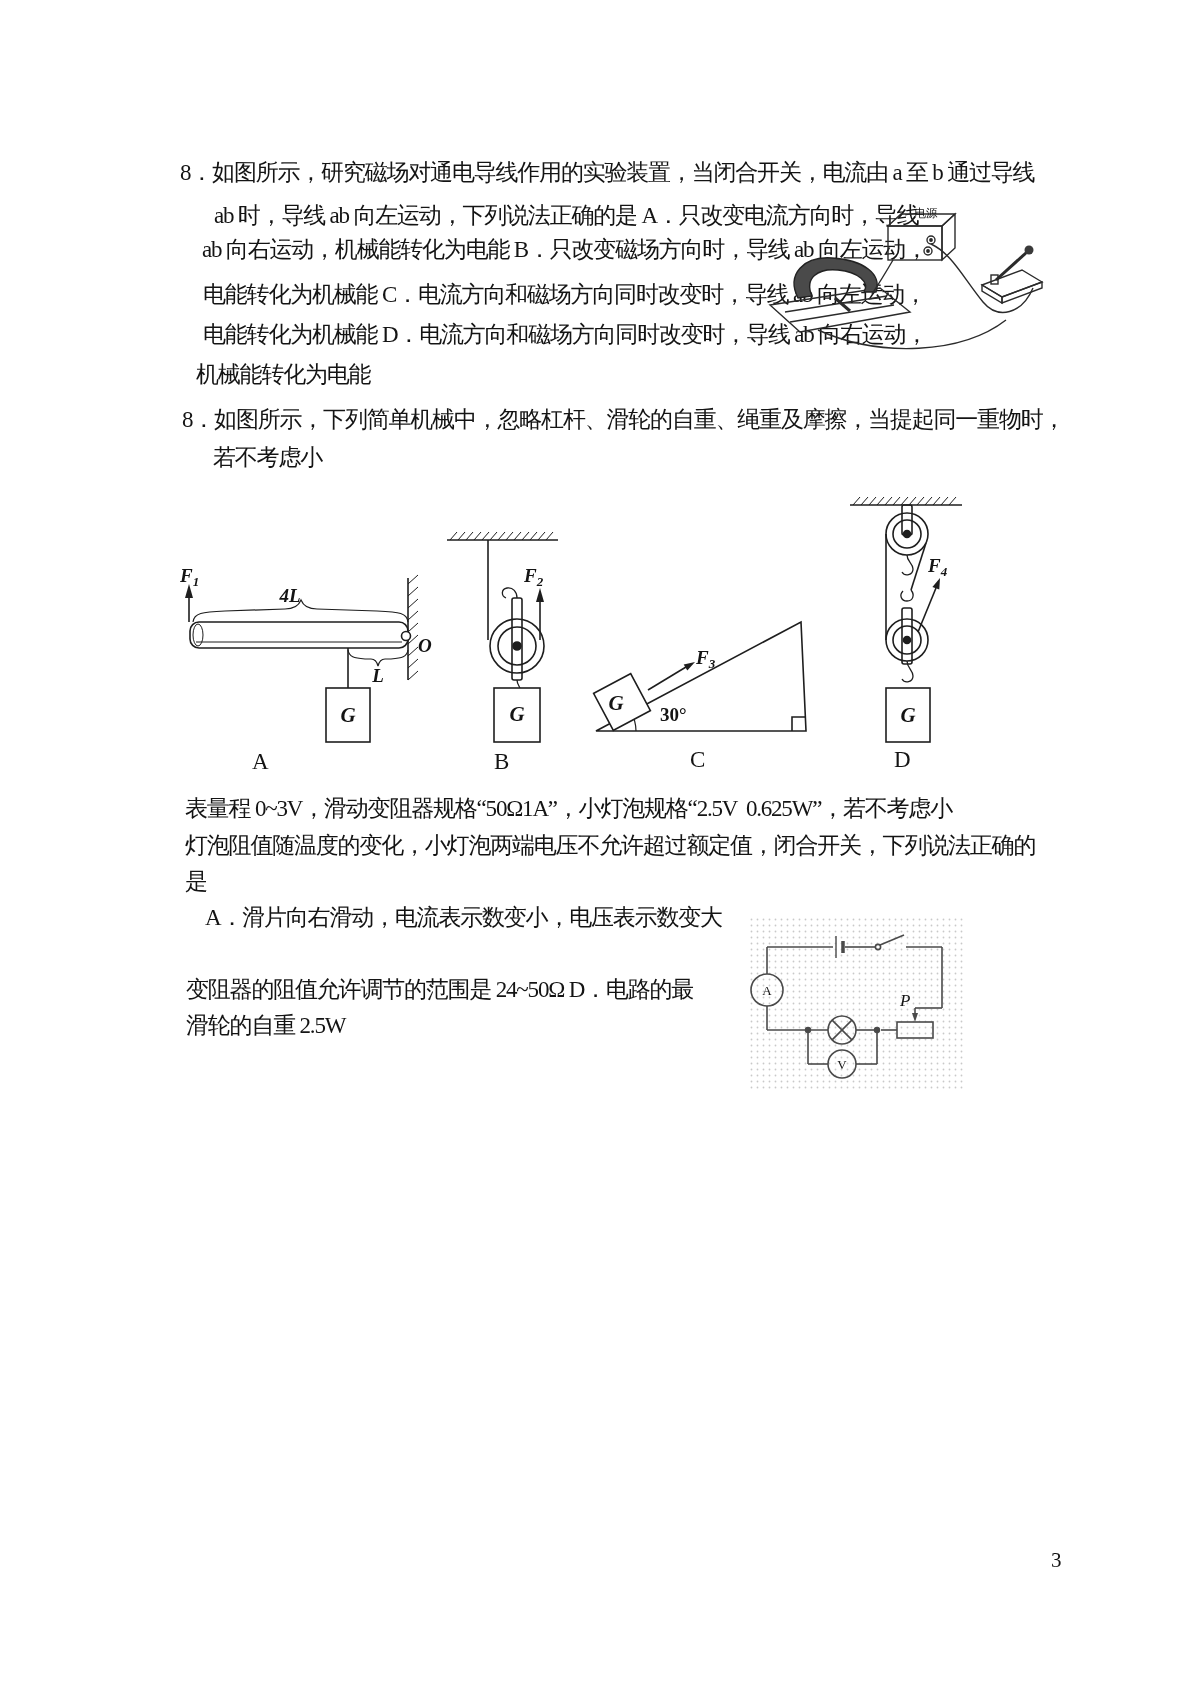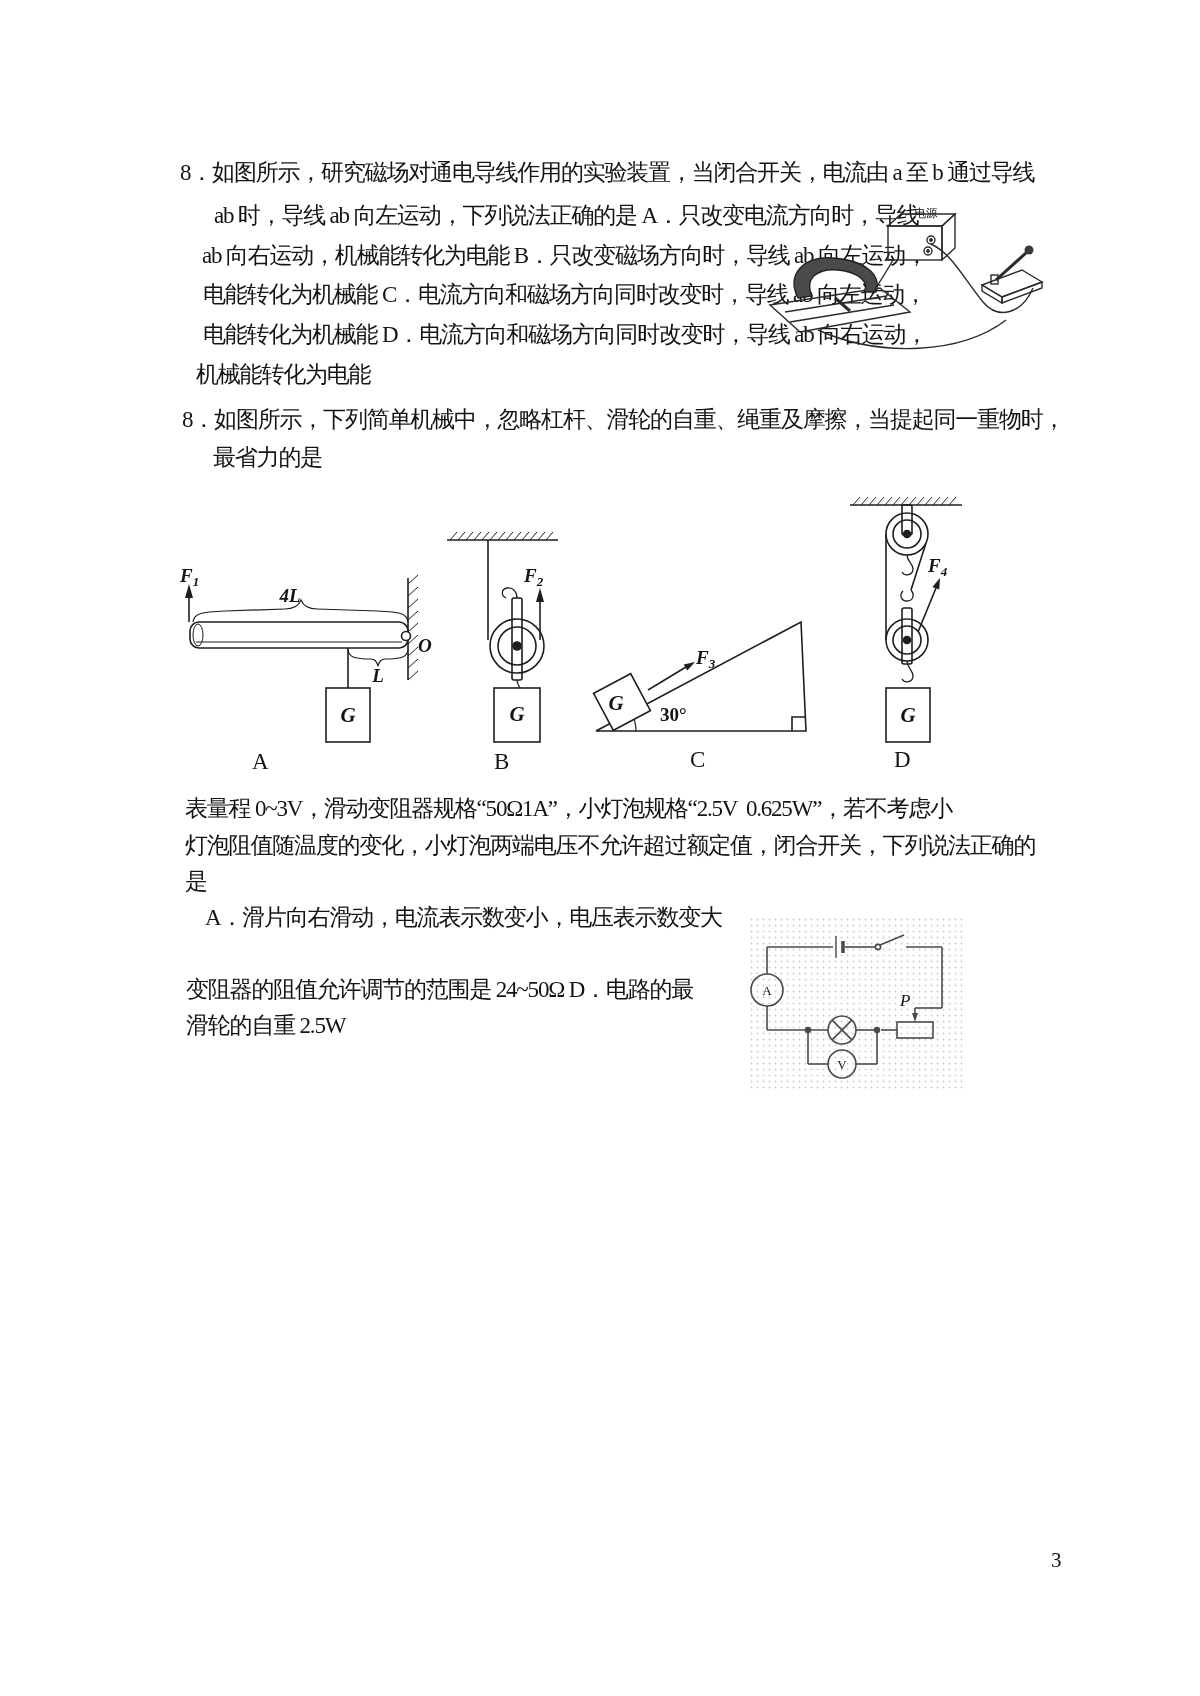--- a/index.html
+++ b/index.html
@@ -14,21 +14,21 @@
   .glabel{font-style:italic;font-size:21px;font-weight:bold;}
   .meter{font-size:13px;}
 </style>
 </head>
 <body>
 
 <div class="page">
 
   <div class="tl" style="left:180px;top:160px">8．如图所示，研究磁场对通电导线作用的实验装置，当闭合开关，电流由 a 至 b 通过导线</div>
   <div class="tl" style="left:214px;top:203px">ab 时，导线 ab 向左运动，下列说法正确的是 A．只改变电流方向时，导线</div>
-  <div class="tl" style="left:202px;top:243px">ab 向右运动，机械能转化为电能 B．只改变磁场方向时，导线 ab 向左运动，</div>
+  <div class="tl" style="left:202px;top:237px">ab 向右运动，机械能转化为电能 B．只改变磁场方向时，导线 ab 向左运动，</div>
   <div class="tl" style="left:203px;top:282px">电能转化为机械能 C．电流方向和磁场方向同时改变时，导线 ab 向左运动，</div>
   <div class="tl" style="left:203px;top:322px">电能转化为机械能 D．电流方向和磁场方向同时改变时，导线 ab 向右运动，</div>
   <div class="tl" style="left:196px;top:362px">机械能转化为电能</div>
 
   <svg style="left:700px;top:180px" width="370" height="170" viewBox="0 0 370 170">
     <g stroke="#2b2b2b" stroke-width="1.4" fill="none">
 
       <g>
         <rect x="188" y="46" width="54" height="34"></rect>
         <polygon points="188,46 201,34 255,34 242,46"></polygon>
@@ -59,21 +59,21 @@
       <g>
         <path d="M193,80 C186,92 180,102 172,114"></path>
         <path d="M231,64 C252,74 262,96 283,122 C298,140 322,134 333,108"></path>
         <path d="M118,150 C180,178 262,174 306,140"></path>
       </g>
     </g>
     <text x="226" y="37" text-anchor="middle" font-size="11.5">电源</text>
   </svg>
 
   <div class="tl" style="left:182px;top:407px">8．如图所示，下列简单机械中，忽略杠杆、滑轮的自重、绳重及摩擦，当提起同一重物时，</div>
-  <div class="tl" style="left:213px;top:445px">最省力的是</div>
+  <div class="tl" style="left:213px;top:445px">若不考虑小</div>
 
   <svg style="left:150px;top:450px" width="830" height="300" viewBox="0 0 830 300">
     <g stroke="#1e1e1e" stroke-width="1.6" fill="none">
 
       <g>
 
         <line x1="39" y1="172" x2="39" y2="144"></line>
         <polygon points="39,134 35,148 43,148" fill="#1e1e1e" stroke="none"></polygon>
 
         <rect x="40" y="172" width="218" height="26" rx="9"></rect>

